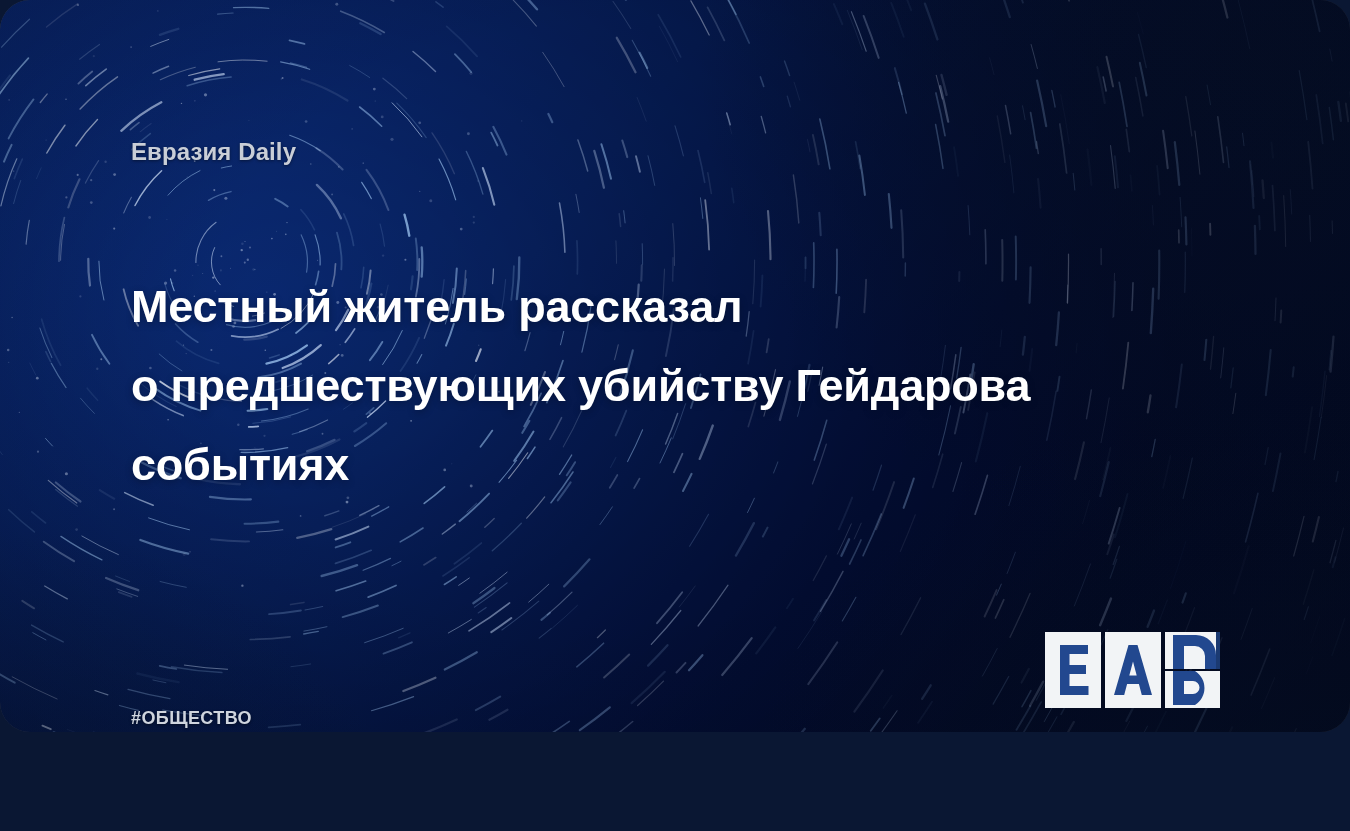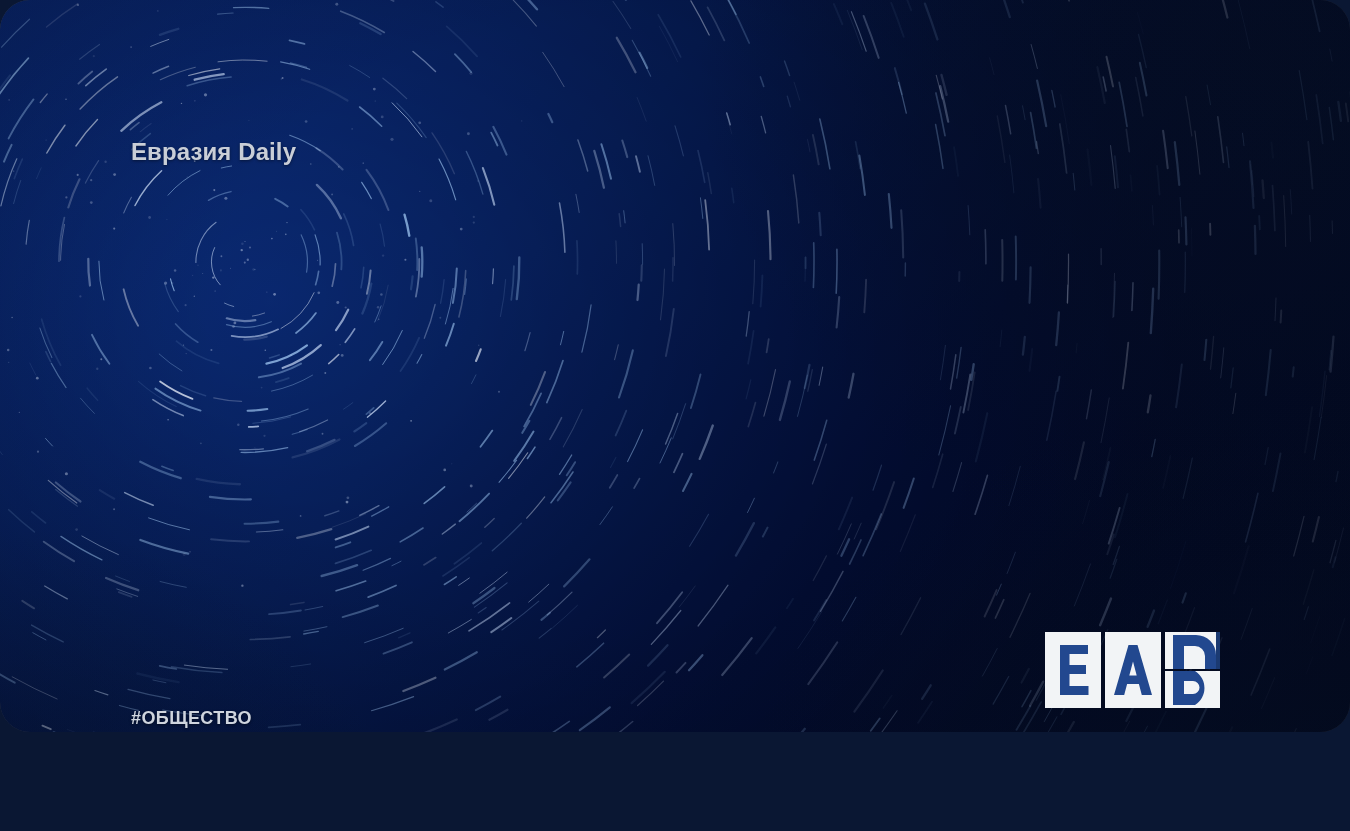--- a/index.html
+++ b/index.html
@@ -1017,20 +1017,25 @@
           <circle cx="411.1" cy="420.8" r="0.91" fill="#dfeaff" opacity="0.440"></circle>
         </g>
       </svg>
     </div>
   <div id="bg-vignette"></div>
 
   <div id="content">
 
     <div id="brand">Евразия Daily</div>
 
+    <div id="headline">
+      <span class="hl-line">Местный житель рассказал</span>
+      <span class="hl-line">о предшествующих убийству Гейдарова</span>
+      <span class="hl-line">событиях</span>
+    </div>
 
     <div id="tag">#ОБЩЕСТВО</div>
 
     <div id="logo">
       <svg viewBox="0 0 175 78" xmlns="http://www.w3.org/2000/svg" aria-hidden="true">
 
         <rect x="0" y="1" width="56" height="76" fill="#f2f4f6"></rect>
         <path fill="#22488f" d="M15 14 h28 v9 H24.5 v11 H41 v9 H24.5 v12 H43.5 v9 H15 Z"></path>
 
         <rect x="60" y="1" width="56" height="76" fill="#f2f4f6"></rect>

